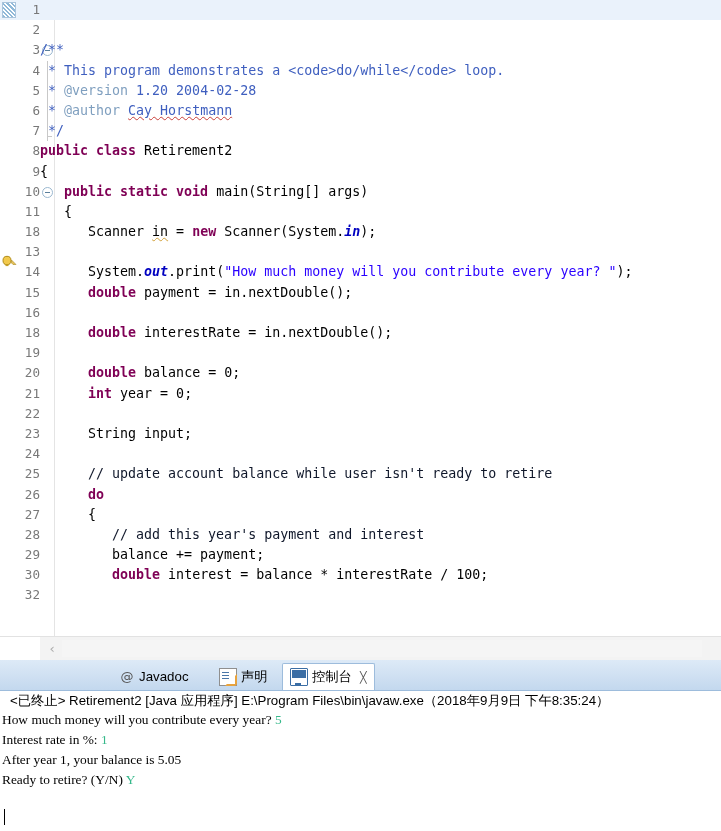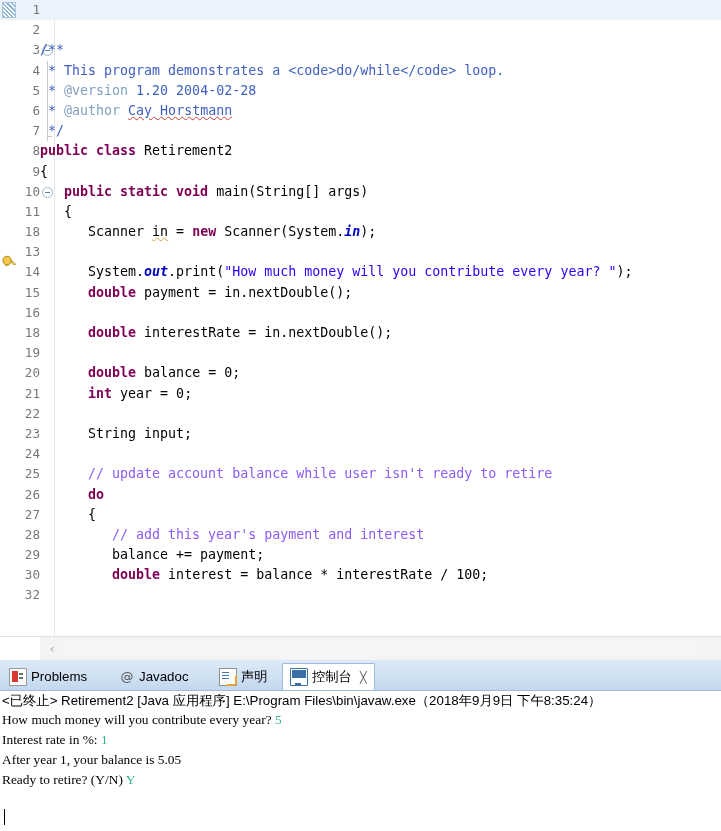--- a/index.html
+++ b/index.html
@@ -126,21 +126,21 @@
   .code-text {
     position: absolute;
     left: 40px; top: 0;
     white-space: pre;
   }
 
   
   .kw   { color: #7f0055; font-weight: bold; }
   .plain{ color: #000000; }
   .str  { color: #2a00ff; }
-  .cmt  { color: #8b5cf6; }
+  .cmt  { color: #0f172a; }
   .jdoc { color: #3f5fbf; }
   .jtag { color: #7f9fbf; font-weight: normal; }
   .sfld { color: #0000c0; font-weight: bold; font-style: italic; }
   .spell{
     text-decoration: underline;
     text-decoration-style: wavy;
     text-decoration-color: #c8403a;
     text-decoration-thickness: 1px;
   }
   .warnsq{
@@ -297,20 +297,21 @@
   }
   #console-header {
     font-family: "Liberation Sans", sans-serif;
     font-size: 13.3px;
     line-height: 18px;
     color: #000000;
     white-space: pre;
     padding: 1px 0 0 2px;
     height: 18px;
     overflow: hidden;
+    margin-left: 8px;
   }
   .console-line {
     font-family: Liberation Serif, serif;
     font-size: 13.4px;
     line-height: 20px;
     color: #000000;
     white-space: pre;
     padding-left: 2px;
     height: 20px;
   }
@@ -503,24 +504,20 @@
   <div id="editor-hscroll">
     <div class="hs-gutterpad"></div>
     <div class="hs-left-arrow">‹</div>
     <div class="hs-thumb"></div>
   </div>
 </div>
 
 <div id="bottom-panel">
 
   <div id="tabbar">
-    <div class="vtab" style="left:2px;">
-      <span class="tabicon ic-problems"></span>
-      <span class="tablabel">Problems</span>
-    </div>
     <div class="vtab" style="left:112px;">
       <span class="tabicon ic-javadoc">@</span>
       <span class="tablabel">Javadoc</span>
     </div>
     <div class="vtab" style="left:212px;text-align:center;">
       <span class="tabicon ic-declaration"></span>
       <span class="tablabel">声明</span>
     </div>
     <div class="vtab active" style="left:282px;">
       <span class="tabicon ic-console"></span>

